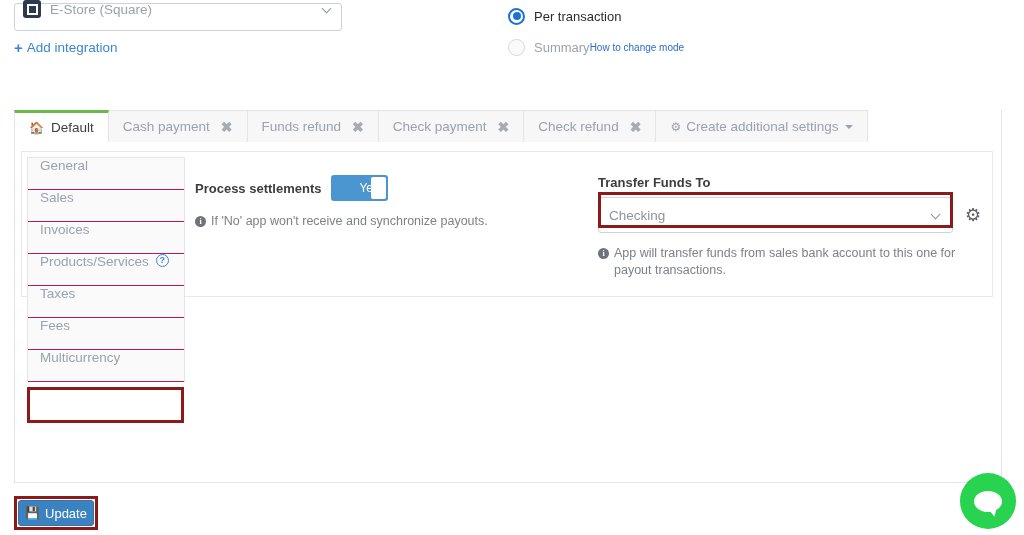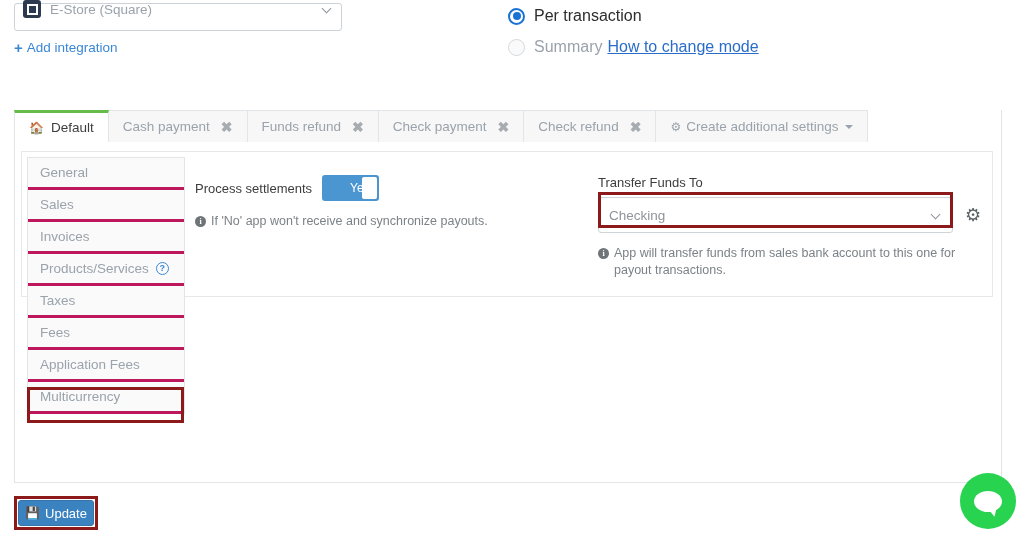--- a/index.html
+++ b/index.html
@@ -96,27 +96,25 @@
     width: 17px; height: 17px;
     border-radius: 50%;
     box-sizing: border-box;
     margin-right: 9px;
     flex: 0 0 auto;
     display: flex; align-items: center; justify-content: center;
   }
   .radio.on { border: 2px solid #1a73d4; background: #ffffff; }
   .radio.on i { width: 8px; height: 8px; border-radius: 50%; background: #1a73d4; display: block; }
   .radio.off { border: 1.5px solid #d4d8dc; background: #fafafa; }
-  .radio-label { font-size: 16px; color: #2d2d2d; }
+  .radio-label { font-size: 13px; color: #2d2d2d; }
   .radio-label.muted { color: #9aa3ab; }
   .how-link {
     color: #2a6dc9;
-    text-decoration: underline;
-    margin-left: 5px;
-    font-size: 16px;
+    font-size: 10px;
     cursor: pointer;
   }
 
   
   .outer-card {
     position: absolute;
     left: 14px; top: 110px;
     width: 988px; height: 373px;
     box-sizing: border-box;
     border: 1px solid #e2e5e8;
@@ -196,25 +194,24 @@
     width: 156px;
     border: 1px solid #e2e5e8;
     border-bottom: none;
     background: #fafafa;
     z-index: 4;
   }
   .side-item {
     height: 32px;
     box-sizing: border-box;
     display: flex;
-    align-items: center;
     padding-left: 12px;
     font-size: 13.5px;
     color: #9aa3ab;
-    border-bottom: 3px solid #be185d;
+    border-bottom: 1px solid #be185d;
     background: #fafafa;
     cursor: pointer;
   }
   .side-item.highlight {
     color: #3d3d3d;
     background: #ffffff;
   }
   .help-icon {
     margin-left: 7px;
     width: 13px; height: 13px;
@@ -236,21 +233,21 @@
     z-index: 8;
     pointer-events: none;
   }
   #annot-payouts { left: 27px; top: 387px; width: 157px; height: 36px; }
   #annot-transfer { left: 598px; top: 192px; width: 355px; height: 36px; }
   #annot-update   { left: 14px; top: 496px; width: 84px; height: 34px; }
 
   
   .setting-left { position: absolute; left: 195px; top: 175px; width: 380px; }
   .row-inline { display: flex; align-items: center; }
-  .field-label { font-size: 13px; color: #3d3d3d; font-weight: normal; }
+  .field-label { font-size: 13px; color: #3d3d3d; font-weight: bold; }
   .toggle {
     margin-left: 10px;
     width: 57px; height: 26px;
     background: #4b95d1;
     border-radius: 3px;
     display: flex; align-items: center;
     position: relative;
     cursor: pointer;
   }
   .toggle .txt {
@@ -443,23 +440,20 @@
     <span>Products/Services</span>
     <span class="help-icon">?</span>
   </div>
   <div class="side-item">
     <span>Taxes</span>
   </div>
   <div class="side-item">
     <span>Fees</span>
   </div>
   <div class="side-item">
-    <span>Application Fees</span>
-  </div>
-  <div class="side-item">
     <span>Multicurrency</span>
   </div>
 </div>
 
 <div class="setting-left">
   <div class="row-inline">
     <span class="field-label">Process settlements</span>
     <span class="toggle">
       <span class="txt">Yes</span>
       <span class="knob"></span>

